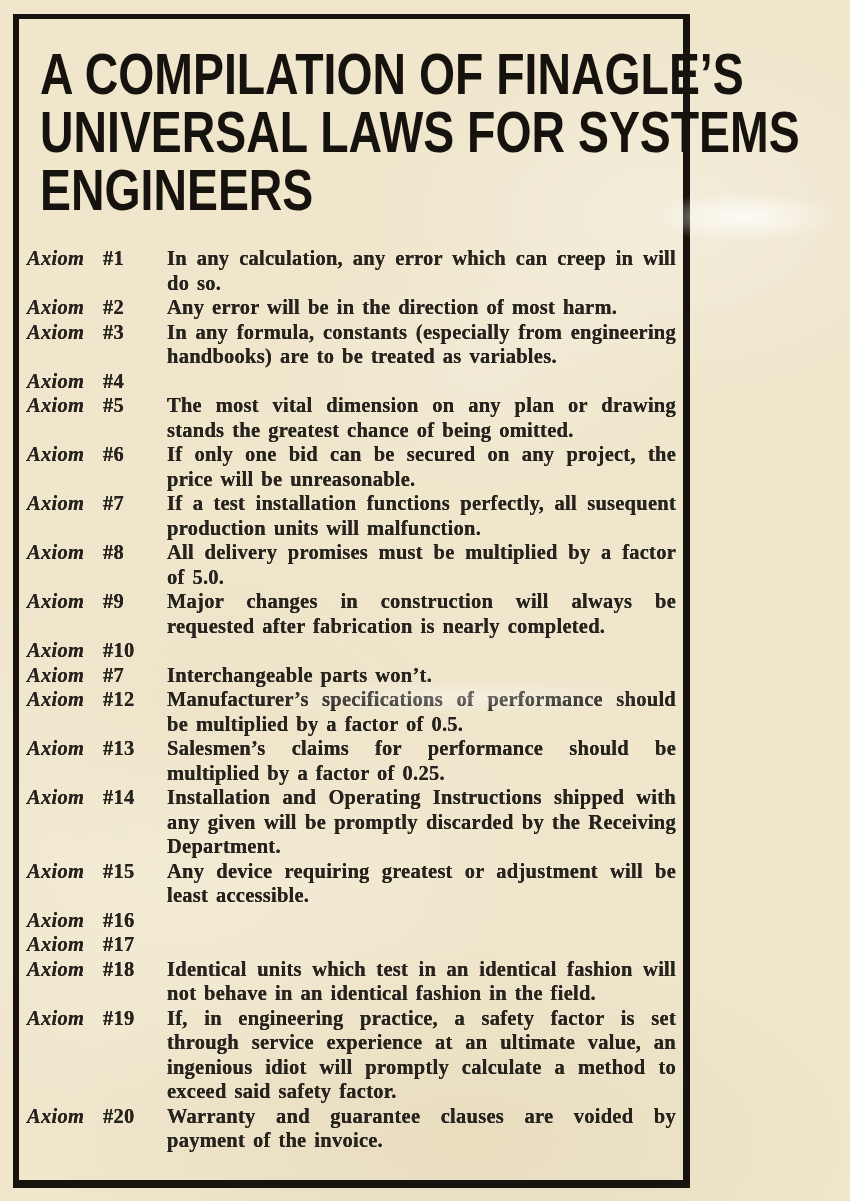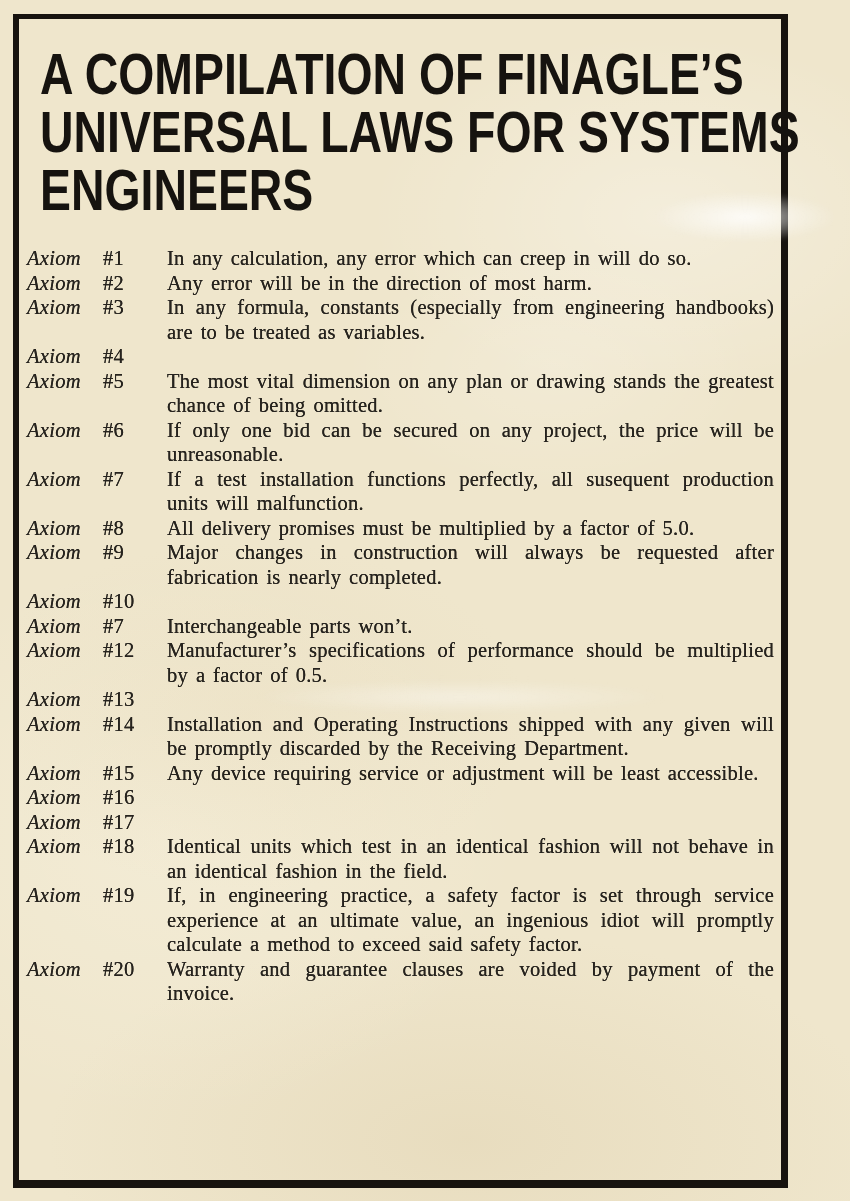--- a/index.html
+++ b/index.html
@@ -16,21 +16,21 @@
       radial-gradient(ellipse 500px 400px at 20% 70%, rgba(255,252,240,0.25), rgba(255,255,255,0) 70%),
       radial-gradient(ellipse 600px 300px at 55% 95%, rgba(214,196,156,0.28), rgba(214,196,156,0) 70%),
       var(--paper);
     font-family:"Liberation Serif", serif;
     color:var(--ink);
     position:relative;
   }
   .frame{
     position:absolute;
     left:13px; top:14px;
-    width:775px; height:1174px;
+    width:677px; height:1174px;
     border-style:solid;
     border-color:var(--frame);
     border-width:5px 7px 8px 6px;
     padding:12px 6px 0 8px;
     background:
       radial-gradient(ellipse 300px 180px at 70% 30%, rgba(255,255,255,0.18), rgba(255,255,255,0) 70%),
       radial-gradient(ellipse 400px 250px at 30% 60%, rgba(224,208,170,0.20), rgba(224,208,170,0) 70%);
   }
   .title{
     margin:14px 0 0 13px;
@@ -42,20 +42,21 @@
     color:var(--title-ink);
   }
   .title-line{
     display:block;
     white-space:nowrap;
     transform:scaleX(0.80);
     transform-origin:left center;
   }
   .axioms{
     margin-top:27px;
+    font-weight:bold;
   }
   .axiom-row{
     display:grid;
     grid-template-columns:76px 64px 1fr;
     font-size:20.5px;
     line-height:24.5px;
   }
   .ax-word{
     font-style:italic;
     letter-spacing:0.3px;
@@ -163,32 +164,33 @@
 
   <div class="axiom-row">
     <span class="ax-word">Axiom</span>
     <span class="ax-num">#12</span>
     <span class="ax-text">Manufacturer’s specifications of performance should be multiplied by a factor of 0.5.</span>
   </div>
 
   <div class="axiom-row">
     <span class="ax-word">Axiom</span>
     <span class="ax-num">#13</span>
+    <span class="ax-text">Salesmen’s claims for performance should be multiplied by a factor of 0.25.</span>
   </div>
 
   <div class="axiom-row">
     <span class="ax-word">Axiom</span>
     <span class="ax-num">#14</span>
     <span class="ax-text">Installation and Operating Instructions shipped with any given will be promptly discarded by the Receiving Department.</span>
   </div>
 
   <div class="axiom-row">
     <span class="ax-word">Axiom</span>
     <span class="ax-num">#15</span>
-    <span class="ax-text">Any device requiring service or adjustment will be least accessible.</span>
+    <span class="ax-text">Any device requiring greatest or adjustment will be least accessible.</span>
   </div>
 
   <div class="axiom-row">
     <span class="ax-word">Axiom</span>
     <span class="ax-num">#16</span>
   </div>
 
   <div class="axiom-row">
     <span class="ax-word">Axiom</span>
     <span class="ax-num">#17</span>

